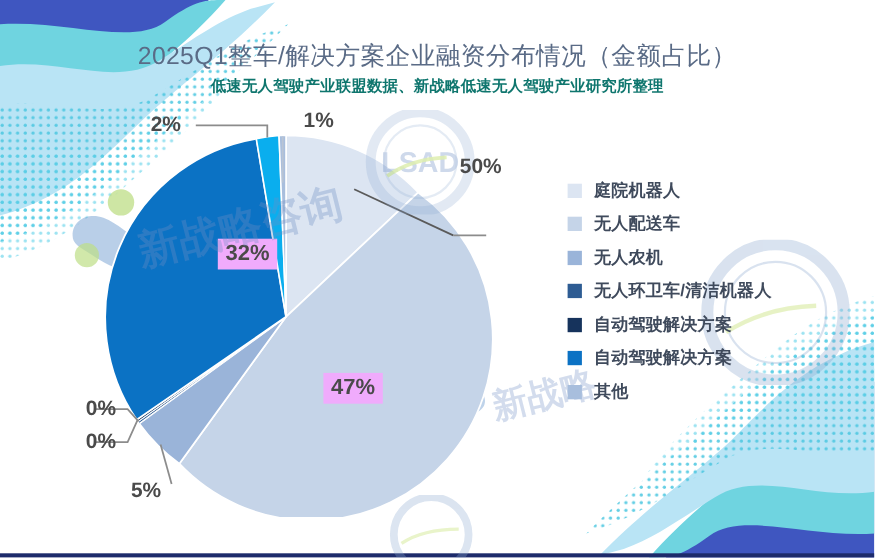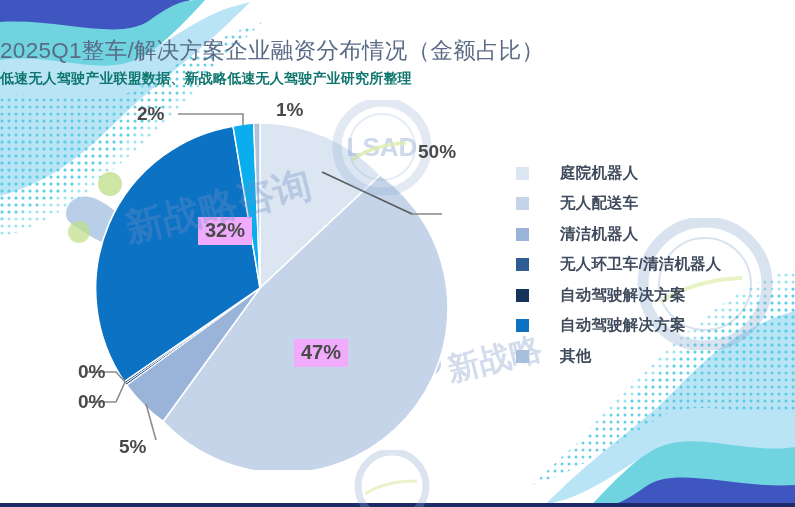--- a/index.html
+++ b/index.html
@@ -20,21 +20,21 @@
   }
 
   
   .bg-layer { position: absolute; inset: 0; pointer-events: none; }
   .bg-svg { position: absolute; top: 0; left: 0; }
 
   
   .title-block {
     position: absolute;
     top: 38px; left: 0; width: 795px;
-    text-align: left;
+    text-align: center;
     z-index: 6;
   }
   .chart-title {
     font-size: 22.5px;
     color: #5a6b86;
     letter-spacing: 0.3px;
     line-height: 1.18;
     white-space: nowrap;
   }
   .chart-subtitle {
@@ -80,21 +80,20 @@
   
   #legend {
     position: absolute;
     left: 516px; top: 158px;
     z-index: 6;
   }
   .legend-row {
     display: flex;
     align-items: center;
     height: 30.5px;
-    gap: 20px;
   }
   .legend-swatch {
     width: 13px; height: 13px;
     margin-right: 11px;
     flex: 0 0 auto;
   }
   .legend-label {
     font-size: 15.5px;
     color: #3f4a5c;
     font-weight: bold;
@@ -255,21 +254,21 @@
       <span class="legend-label">庭院机器人</span>
     </div>
 
     <div class="legend-row">
       <span class="legend-swatch" style="background:#c5d4e8;"></span>
       <span class="legend-label">无人配送车</span>
     </div>
 
     <div class="legend-row">
       <span class="legend-swatch" style="background:#9ab4d9;"></span>
-      <span class="legend-label">清洁机器人</span>
+      <span class="legend-label">无人农机</span>
     </div>
 
     <div class="legend-row">
       <span class="legend-swatch" style="background:#2e5c93;"></span>
       <span class="legend-label">无人环卫车/清洁机器人</span>
     </div>
 
     <div class="legend-row">
       <span class="legend-swatch" style="background:#16335c;"></span>
       <span class="legend-label">自动驾驶解决方案</span>

